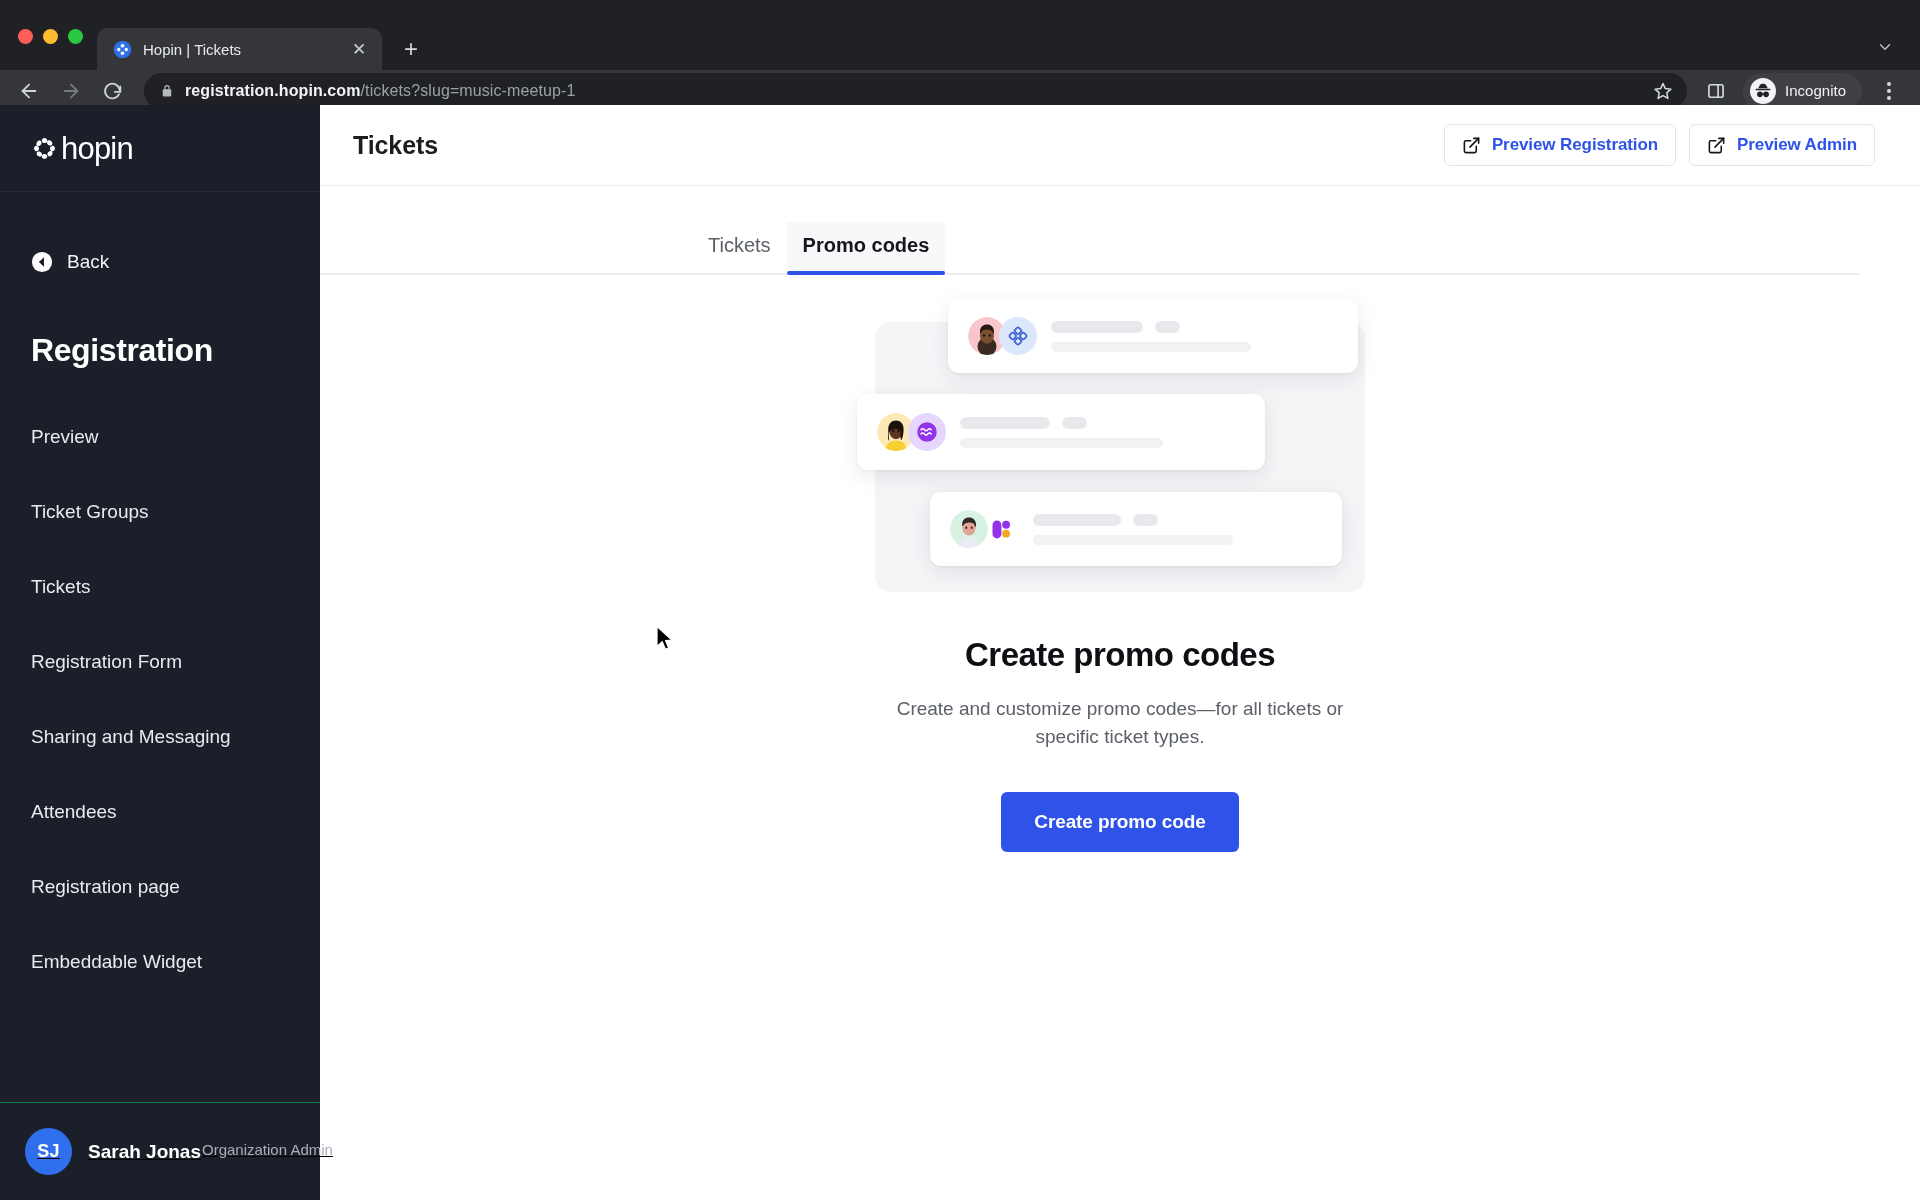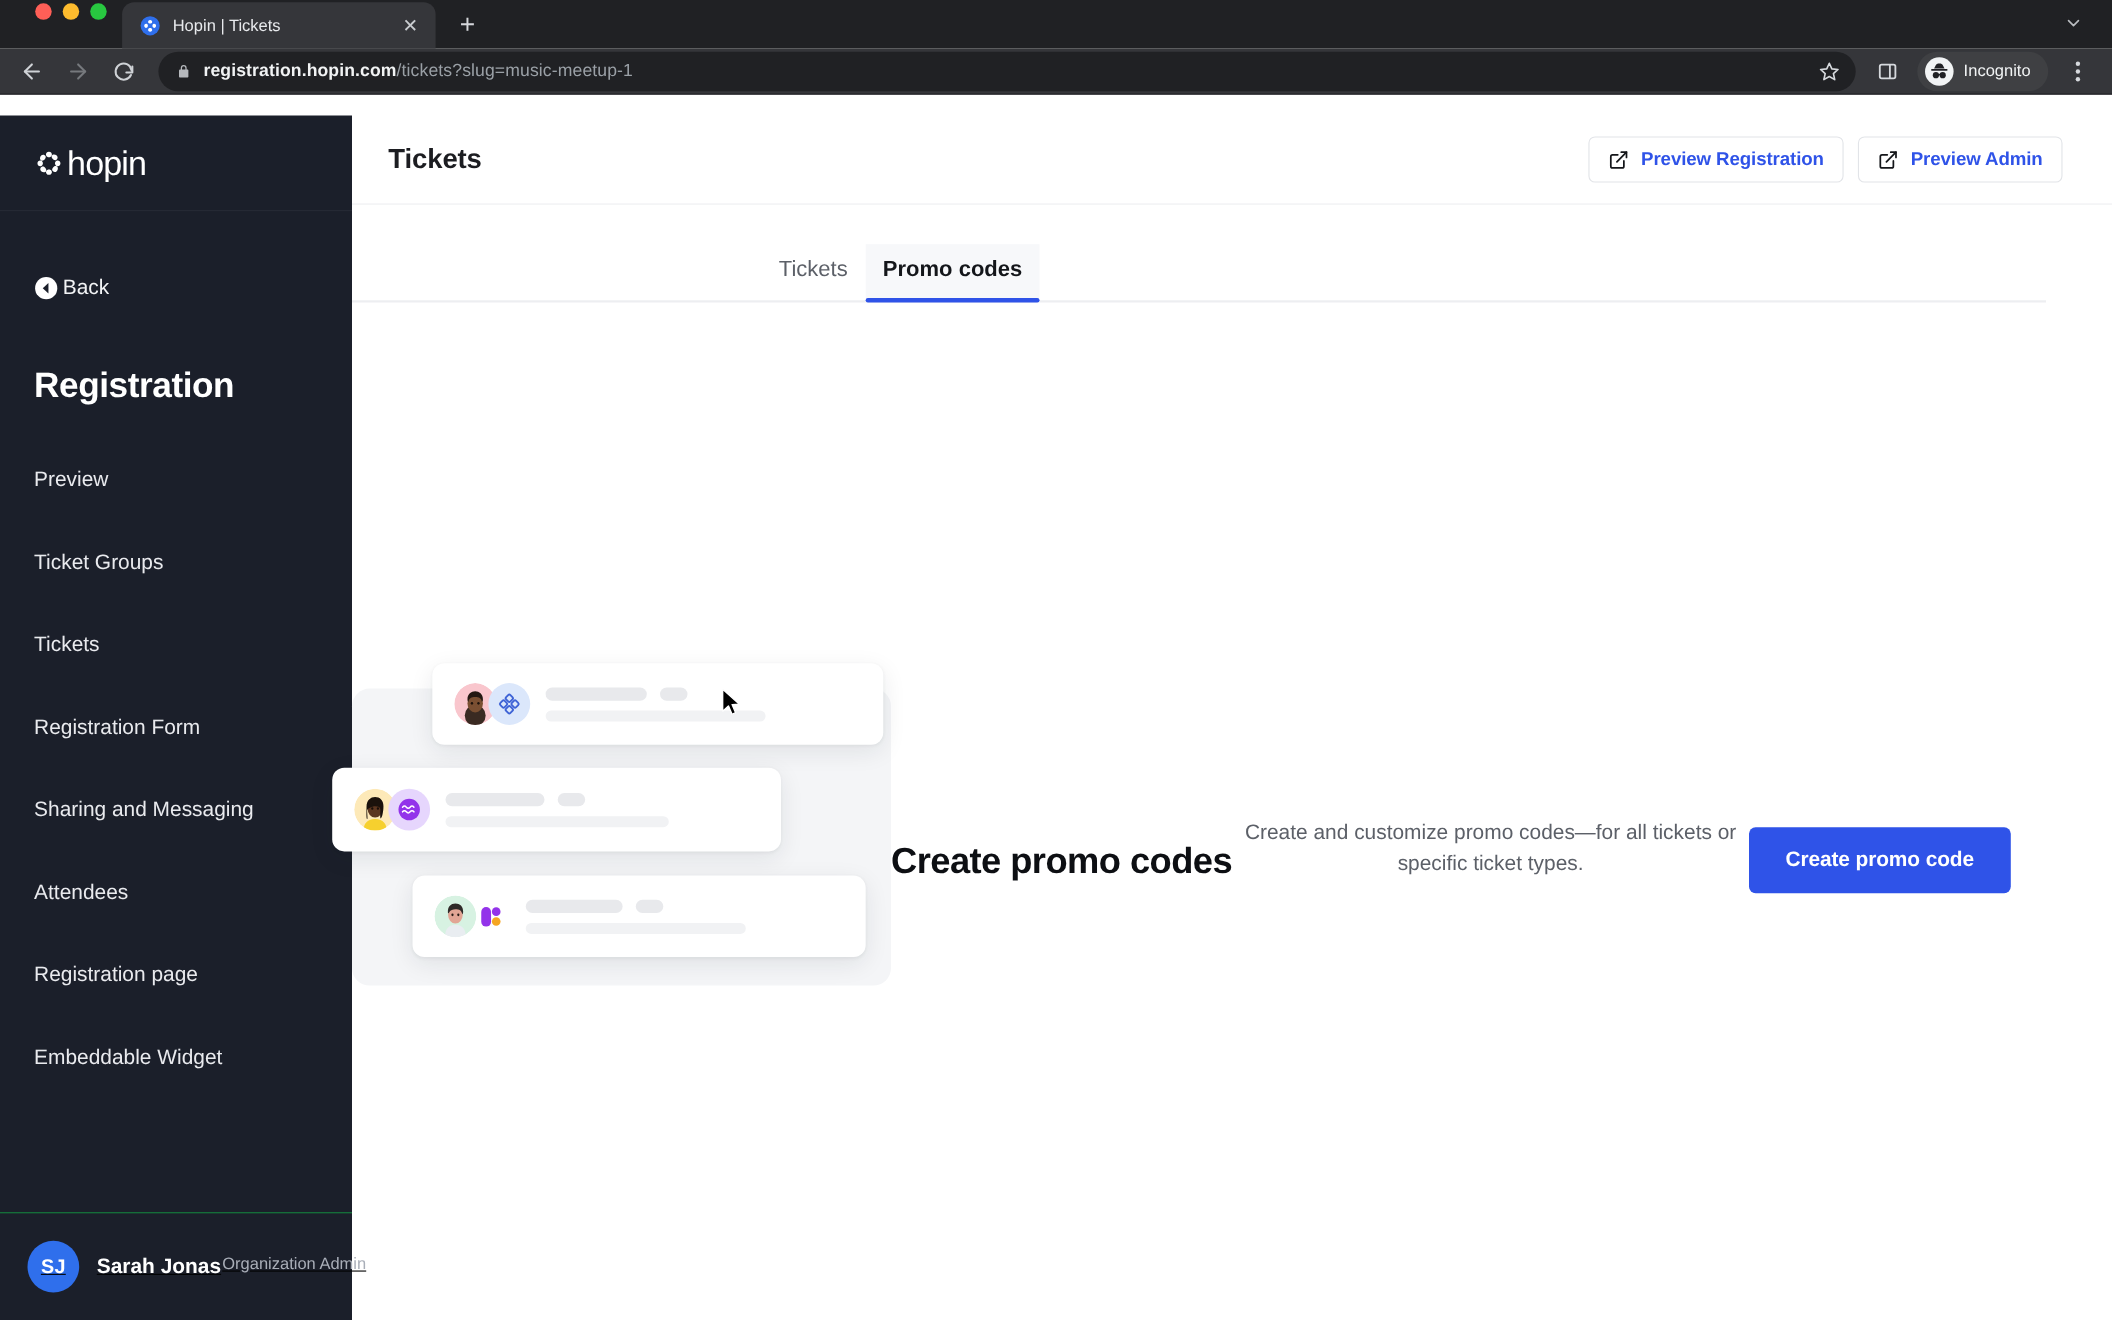--- a/index.html
+++ b/index.html
@@ -14,25 +14,25 @@
 
   
   .browser {
     width: 1920px;
     height: 1200px;
     position: relative;
     background: #ffffff;
   }
 
   .tabstrip {
-    height: 44px;
+    height: 70px;
     background: #202124;
     display: flex;
     align-items: flex-end;
-    padding-left: 32px;
+    padding-left: 18px;
     position: relative;
   }
   .traffic {
     display: flex;
     align-items: center;
     gap: 10px;
     height: 52px;
     padding-bottom: 16px;
     padding-right: 14px;
   }
@@ -193,21 +193,21 @@
     color: #ffffff;
     font-size: 31px;
     font-weight: 400;
     letter-spacing: -0.8px;
     line-height: 1;
   }
 
   .back-row {
     display: flex;
     align-items: center;
-    gap: 4px;
+    gap: 14px;
     padding: 0 31px;
     height: 62px;
     margin-top: 39px;
   }
   .back-ico { width: 22px; height: 22px; flex: 0 0 22px; display:block; }
   .back-label { color: #f2f3f5; font-size: 19px; }
 
   .section-title {
     color: #ffffff;
     font-size: 32px;
@@ -325,20 +325,21 @@
     left: 0; right: 0; bottom: -2px;
     height: 4px;
     background: #2f53e8;
     border-radius: 2px;
   }
 
   
   .empty {
     flex: 1;
     display: flex;
+    flex-direction: column;
     align-items: center;
     padding-top: 47px;
     min-height: 0;
   }
 
   .illus {
     width: 490px;
     height: 270px;
     background: #f4f5f7;
     border-radius: 16px;

